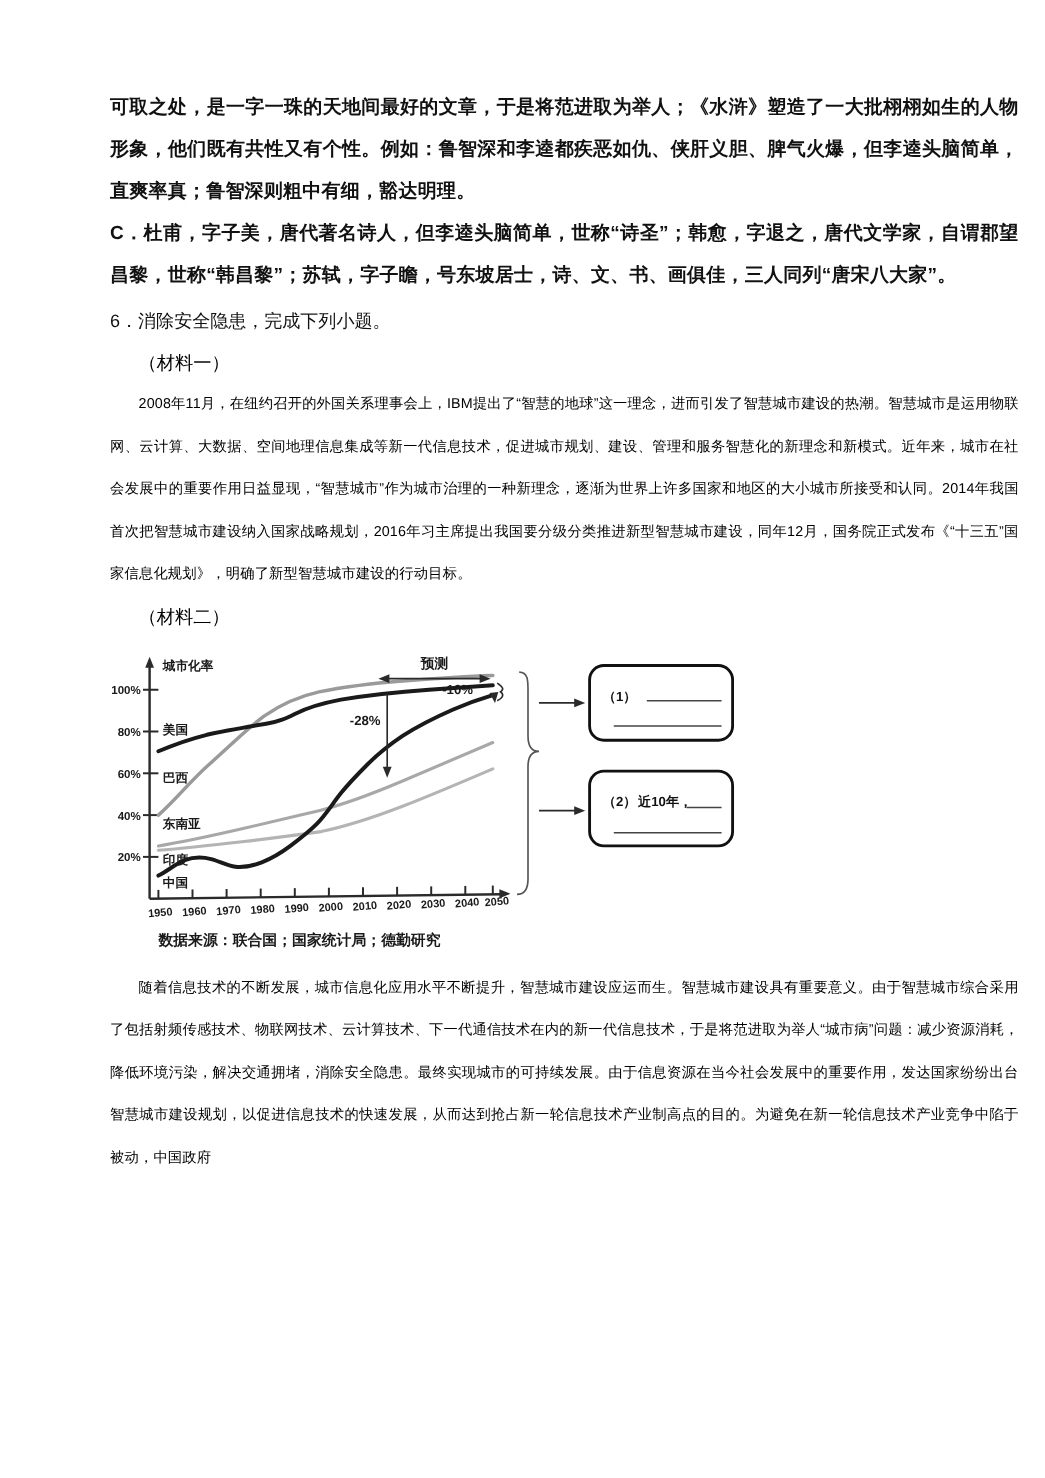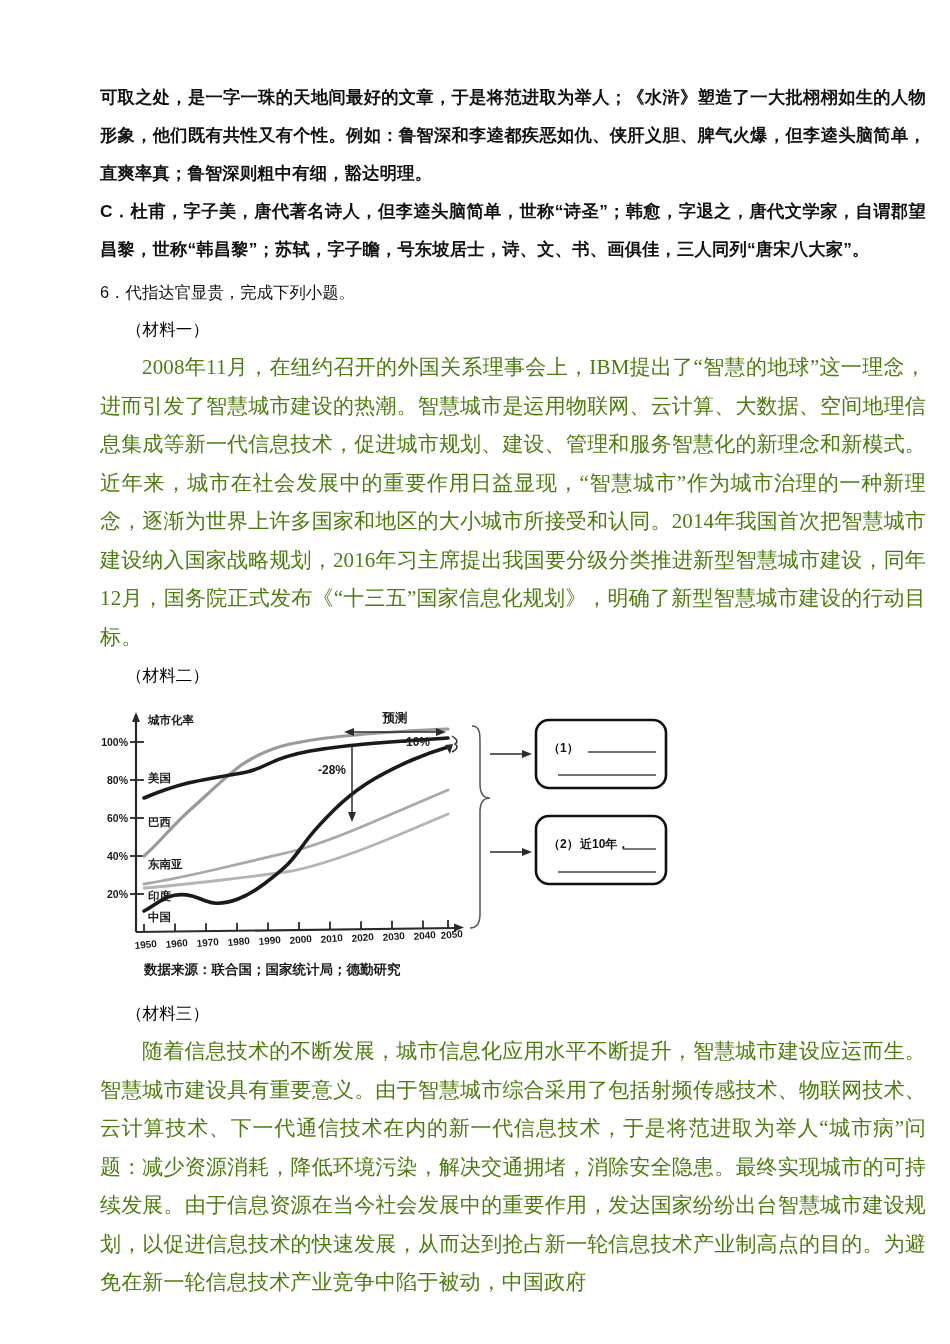--- a/index.html
+++ b/index.html
@@ -59,28 +59,28 @@
 
   
   .mat-tag {
     font-family: "Liberation Serif", "DejaVu Serif", serif;
     font-size: 16.6px;
     line-height: 36px;
     margin: 2px 0 0 26px;
     color: #000000;
   }
   .mat-para {
-    font-family: Liberation Serif, serif;
-    font-size: 21px;
+    font-family: Liberation Sans, sans-serif;
+    font-size: 13px;
     line-height: 38.5px;
     text-align: justify;
     text-justify: inter-character;
     text-indent: 2em;
     margin: 0;
-    color: #4d7c0f;
+    color: #000000;
     letter-spacing: 0.15px;
   }
 
   
   .figure {
     position: relative;
     width: 826px;
     height: 292px;
     margin-top: 8px;
   }
@@ -90,21 +90,21 @@
 <body>
 
 <div class="page">
   <div class="content">
 
     <p class="opt-para">可取之处，是一字一珠的天地间最好的文章，于是将范进取为举人；《水浒》塑造了一大批栩栩如生的人物形象，他们既有共性又有个性。例如：鲁智深和李逵都疾恶如仇、侠肝义胆、脾气火爆，但李逵头脑简单，直爽率真；鲁智深则粗中有细，豁达明理。</p>
 
     <p class="opt-para"><span class="opt-label">C．</span><span>杜甫，字子美，唐代著名诗人，但李逵头脑简单，世称“诗圣”；韩愈，字退之，唐代文学家，自谓郡望昌黎，世称“韩昌黎”；苏轼，字子瞻，号东坡居士，诗、文、书、画俱佳，三人同列“唐宋八大家”。</span></p>
 
 
-    <p class="q-line"><span>6．</span><span>代指达官显贵，完成下列小题。</span></p>
+    <p class="q-line"><span>6．</span><span>消除安全隐患，完成下列小题。</span></p>
 
     <p class="mat-tag">（材料一）</p>
     <p class="mat-para">2008年11月，在纽约召开的外国关系理事会上，IBM提出了“智慧的地球”这一理念，进而引发了智慧城市建设的热潮。智慧城市是运用物联网、云计算、大数据、空间地理信息集成等新一代信息技术，促进城市规划、建设、管理和服务智慧化的新理念和新模式。近年来，城市在社会发展中的重要作用日益显现，“智慧城市”作为城市治理的一种新理念，逐渐为世界上许多国家和地区的大小城市所接受和认同。2014年我国首次把智慧城市建设纳入国家战略规划，2016年习主席提出我国要分级分类推进新型智慧城市建设，同年12月，国务院正式发布《“十三五”国家信息化规划》，明确了新型智慧城市建设的行动目标。</p>
 
     <p class="mat-tag">（材料二）</p>
 
     <div class="figure">
       <svg width="826" height="292" viewBox="0 0 826 292">
 
         <g>
@@ -234,17 +234,16 @@
           <text x="448" y="146" font-family="Liberation Sans, sans-serif" font-size="12" font-weight="700" fill="#111">（2）</text>
           <text x="480" y="146" font-family="Liberation Sans, sans-serif" font-size="12" font-weight="700" fill="#111">近10年，</text>
           <line x1="524" y1="147" x2="556" y2="147" stroke="#444" stroke-width="1.4"></line>
           <line x1="458" y1="170" x2="556" y2="170" stroke="#444" stroke-width="1.4"></line>
         </g>
 
         <text x="44" y="272" font-family="Liberation Serif, serif" font-size="13.5" font-weight="700" fill="#1a1a1a">数据来源：联合国；国家统计局；德勤研究</text>
       </svg>
     </div>
 
-    <p class="mat-tag">（材料三）</p>
     <p class="mat-para">随着信息技术的不断发展，城市信息化应用水平不断提升，智慧城市建设应运而生。智慧城市建设具有重要意义。由于智慧城市综合采用了包括射频传感技术、物联网技术、云计算技术、下一代通信技术在内的新一代信息技术，于是将范进取为举人“城市病”问题：减少资源消耗，降低环境污染，解决交通拥堵，消除安全隐患。最终实现城市的可持续发展。由于信息资源在当今社会发展中的重要作用，发达国家纷纷出台智慧城市建设规划，以促进信息技术的快速发展，从而达到抢占新一轮信息技术产业制高点的目的。为避免在新一轮信息技术产业竞争中陷于被动，中国政府</p>
 
   </div>
 </div>
 
 </body></html>

